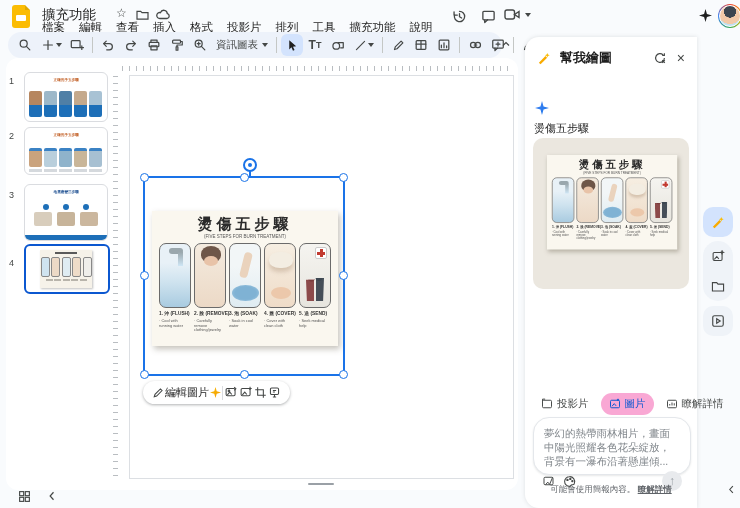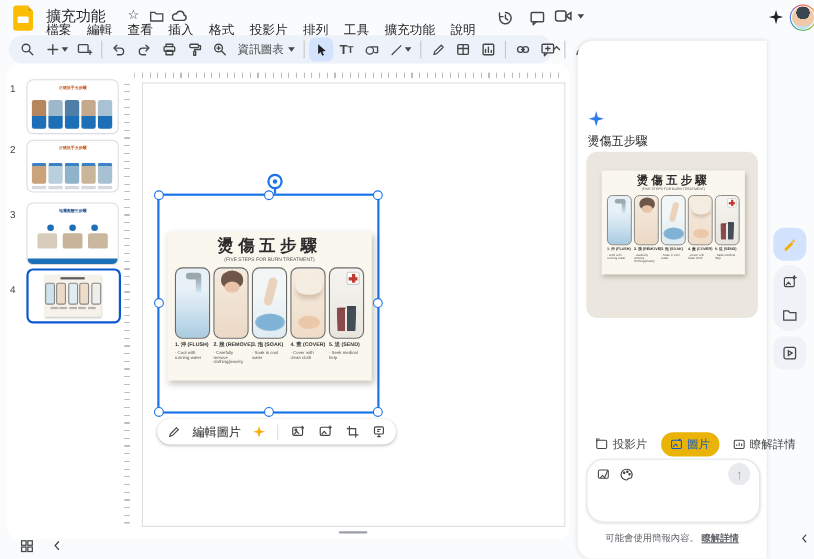--- a/index.html
+++ b/index.html
@@ -55,27 +55,27 @@
   .il3{background:linear-gradient(180deg,#f2f6f7 0 35%,#dfecf2);}
   .il3:before{content:"";position:absolute;left:2px;bottom:6px;width:27px;height:16px;background:radial-gradient(ellipse at center,#7fb2d4 0 55%,#a9cde4);border-radius:50%;}
   .il3:after{content:"";position:absolute;left:12px;top:8px;width:8px;height:26px;background:#ead3bd;border-radius:4px;transform:rotate(14deg);}
   .il4{background:linear-gradient(180deg,#f6eee2,#efdcc8);}
   .il4:before{content:"";position:absolute;left:4px;top:8px;width:24px;height:16px;background:#f3ede2;border-radius:45%;box-shadow:0 4px 4px rgba(160,130,100,.35);}
   .il4:after{content:"";position:absolute;left:6px;bottom:8px;width:20px;height:12px;background:#ecc8ab;border-radius:50%;}
   .il5{background:linear-gradient(180deg,#f5f4f0,#e7e5de);}
   .il5:before{content:"";position:absolute;right:3px;top:3px;width:10px;height:10px;background:linear-gradient(#c23b31,#c23b31) center/8px 3px no-repeat,linear-gradient(#c23b31,#c23b31) center/3px 8px no-repeat,#fff;border:1px solid #ccc;border-radius:2px;}
   .il5:after{content:"";position:absolute;left:6px;bottom:6px;width:18px;height:26px;background:radial-gradient(circle at 30% 12%,#7a3b3b 0 3px,transparent 4px),radial-gradient(circle at 72% 10%,#3c4650 0 3px,transparent 4px),linear-gradient(90deg,#8c4a4a 0 42%,transparent 42% 55%,#454e58 55%);clip-path:polygon(0 18%,45% 18%,55% 12%,100% 12%,95% 100%,5% 100%);}
   
-  .float-tb{background:#fff;border-radius:12px;box-shadow:0 1px 3px rgba(60,64,67,.4);display:flex;align-items:center;height:23px;padding:0 9px;gap:11px;}
+  .float-tb{background:#fff;border-radius:12px;box-shadow:0 1px 3px rgba(60,64,67,.4);display:flex;align-items:center;height:23px;padding:0 9px;gap:1px;}
   .float-tb .lbl{font-size:11px;color:#1f1f1f;}
   
   .panel{background:#fff;border-radius:14px 0 0 14px;box-shadow:0 0 4px rgba(60,64,67,.15);}
   .panel-title{font-size:13px;font-weight:bold;color:#1f1f1f;}
   .chip{display:flex;align-items:center;gap:4px;font-size:10.5px;color:#444746;padding:4px 8px;border-radius:14px;white-space:nowrap;}
-  .chip.sel{background:#eab308;color:#0b57d0;}
+  .chip.sel{background:#f9a8d4;color:#0b57d0;}
   .chip svg{stroke:#444746;fill:none;stroke-width:1.3;}
   .chip.sel svg{stroke:#0b57d0;}
   .prompt-box{background:#fff;border:1px solid #e4e7eb;box-shadow:0 1px 2px rgba(60,64,67,.12);border-radius:16px;}
   .prompt-text{font-size:10.5px;line-height:14px;color:#80868b;}
   .footnote{font-size:8.5px;color:#5f6368;text-align:center;}
   .footnote a{color:#5f6368;font-weight:bold;text-decoration:underline;}
   .rail-btn{width:30px;height:30px;display:flex;align-items:center;justify-content:center;border-radius:10px;}
   .mini-poster .poster{transform:scale(0.7);transform-origin:top left;}
 </style>
 </head>
@@ -461,20 +461,35 @@
       </svg>
   </div>
   <div class="abs" style="left:46px;top:490px;">
     <svg width="12" height="12" viewBox="0 0 16 16" style="stroke:#444746;fill:none;stroke-width:1.6">
         <path d="M10,3 L5.5,8 L10,13"></path>
       </svg>
   </div>
 
   <div class="abs panel" style="left:525px;top:37px;width:172px;height:471px;">
 
+    <div class="row" style="padding:12px 12px 6px;gap:8px;">
+      <svg width="15" height="15" viewBox="0 0 16 16">
+          <path d="M2,14 L9,7 l1.8,1.8 L3.8,15.8" fill="#f9ab00" stroke="none" transform="translate(0,-1.6)"></path>
+          <path d="M11,2 l.7,1.8 1.8,.7 -1.8,.7 -.7,1.8 -.7,-1.8 -1.8,-.7 1.8,-.7 z" fill="#fbbc04" stroke="none"></path>
+        </svg>
+      <span class="panel-title">幫我繪圖</span>
+      <span style="flex:1;"></span>
+      <span>
+          <svg width="14" height="14" viewBox="0 0 16 16" style="stroke:#444746;fill:none;stroke-width:1.3">
+            <path d="M13,8 a5,5 0 1 1 -1.6,-3.7 M13,2.5 v2.5 h-2.5"></path>
+            <path d="M10.5,10.5 l3,3 M13.5,10.5 l-3,3"></path>
+          </svg>
+        </span>
+      <span style="font-size:14px;color:#444746;margin-left:2px;">×</span>
+    </div>
 
     <div class="abs sparkle4" style="left:10px;top:64px;width:14px;height:14px;background:linear-gradient(135deg,#4285f4,#1a73e8);"></div>
     <div class="abs" style="left:9px;top:84px;font-size:11px;color:#1f1f1f;">燙傷五步驟</div>
 
     <div class="abs mini-poster" style="left:8px;top:101px;width:156px;height:151px;background:#ebe7df;border-radius:10px;overflow:hidden;">
       <div style="position:absolute;left:14px;top:17px;">
           <div class="poster" style="position: static; left: 7px; top: 33px;">
       <div class="poster-title">燙傷五步驟</div>
       <div class="poster-sub">(FIVE STEPS FOR BURN TREATMENT)</div>
       <div class="steps">
@@ -536,20 +551,21 @@
       <span class="chip">
         <svg width="12" height="12" viewBox="0 0 16 16">
             <rect x="2" y="3" width="12" height="10" rx="1.5"></rect>
             <path d="M5,10 v-2 M8,10 v-4 M11,10 v-3"></path>
           </svg>
         <span>瞭解詳情</span>
       </span>
     </div>
 
     <div class="abs prompt-box" style="left:8px;top:380px;width:156px;height:56px;">
+      <div class="prompt-text" style="padding:8px 10px 0;">夢幻的熱帶雨林相片，畫面中陽光照耀各色花朵綻放，背景有一瀑布沿著懸崖傾...</div>
       <div class="row" style="padding:3px 8px 0;gap:8px;">
         <span>
             <svg width="13" height="12" viewBox="0 0 16 16" style="stroke:#444746;fill:none;stroke-width:1.3">
               <rect x="2" y="3" width="12" height="10" rx="1.5"></rect>
               <path d="M4,11 l3,-3.5 2.5,3 4,-9.5" transform="translate(0,2)"></path>
             </svg>
           </span>
         <span>
             <svg width="13" height="13" viewBox="0 0 16 16" style="stroke:#444746;fill:none;stroke-width:1.3">
               <path d="M8,2 a6,6 0 1 0 0,12 c1.5,0 1.5,-2 3,-2 h1 a2,2 0 0 0 2,-2 a6,6 0 0 0 -6,-8 z"></path>

